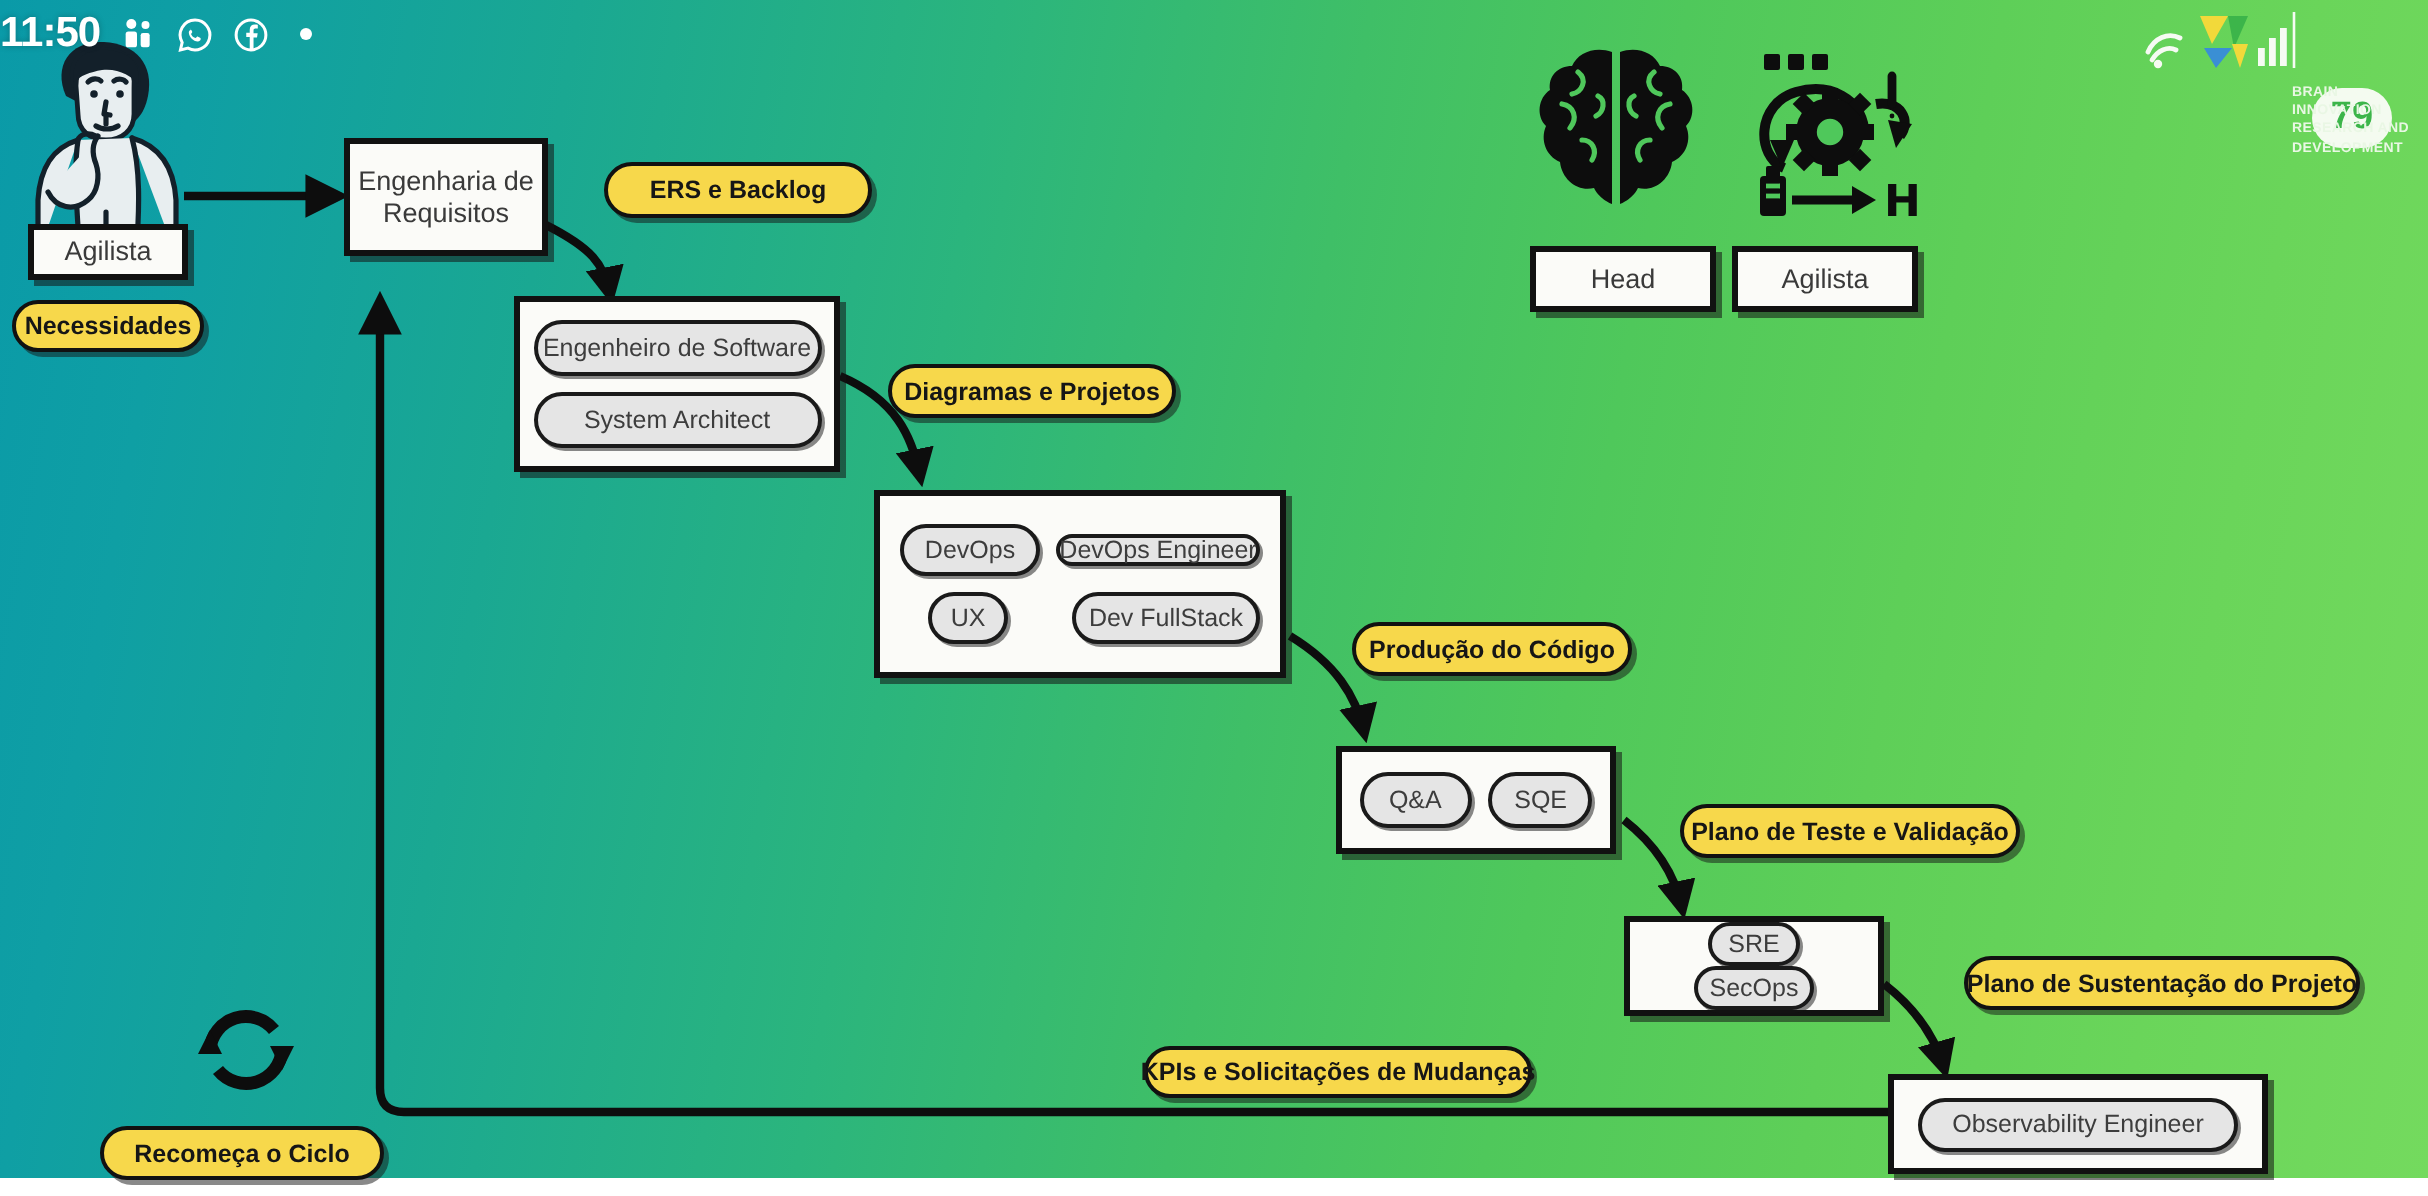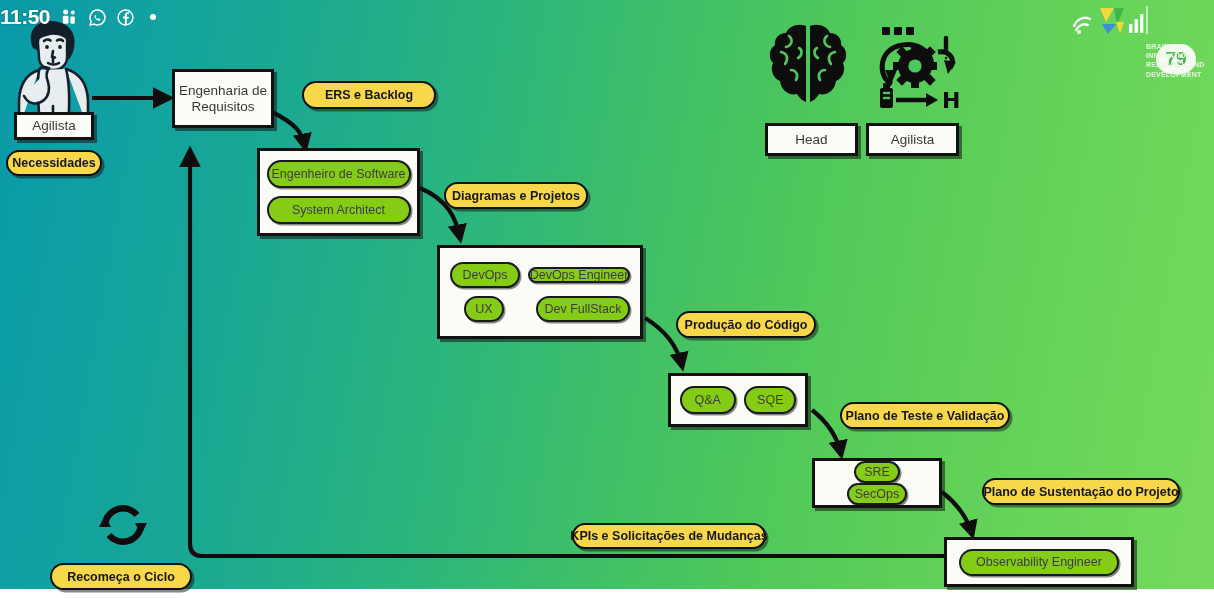--- a/index.html
+++ b/index.html
@@ -56,21 +56,21 @@
     z-index:12;
     display:flex; flex-direction:column;
     align-items:center; justify-content:center;
   }
   .wbox .boxtext {
     color:#3a3a3a; font-size:13.5px; line-height:1.15; text-align:center;
   }
   .pill {
     border:2.5px solid #1a1a1a;
     border-radius:999px;
-    background:#84cc16;
+    background:#e5e5e5;
     color:#3d3d3d;
     font-size:12.5px;
     display:flex; align-items:center; justify-content:center;
     box-shadow:1.5px 1.5px 0 rgba(20,20,20,.5);
     white-space:nowrap;
   }
 
   
   .ylabel {
     position:absolute;

